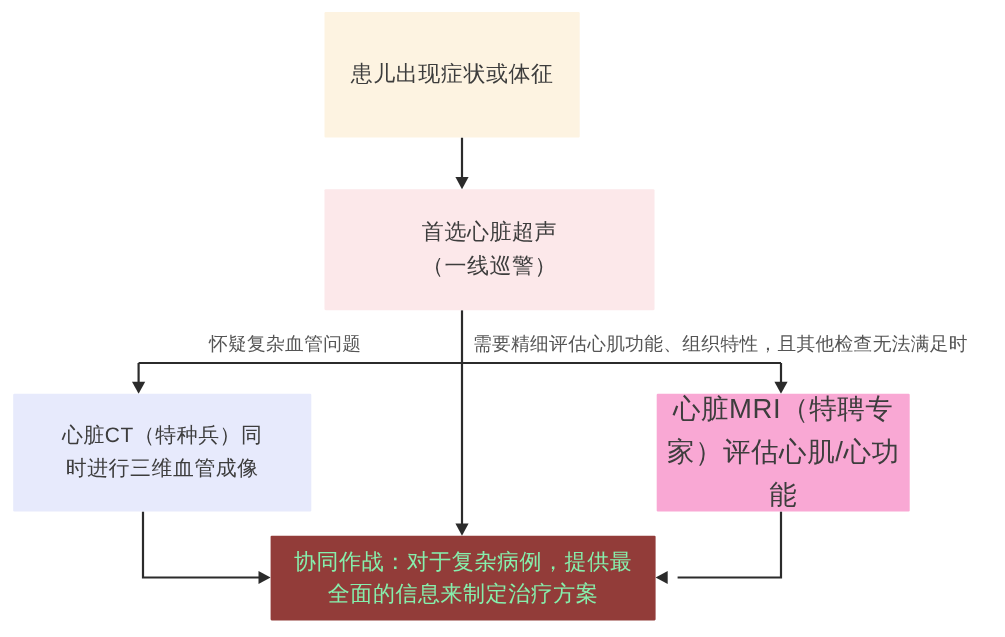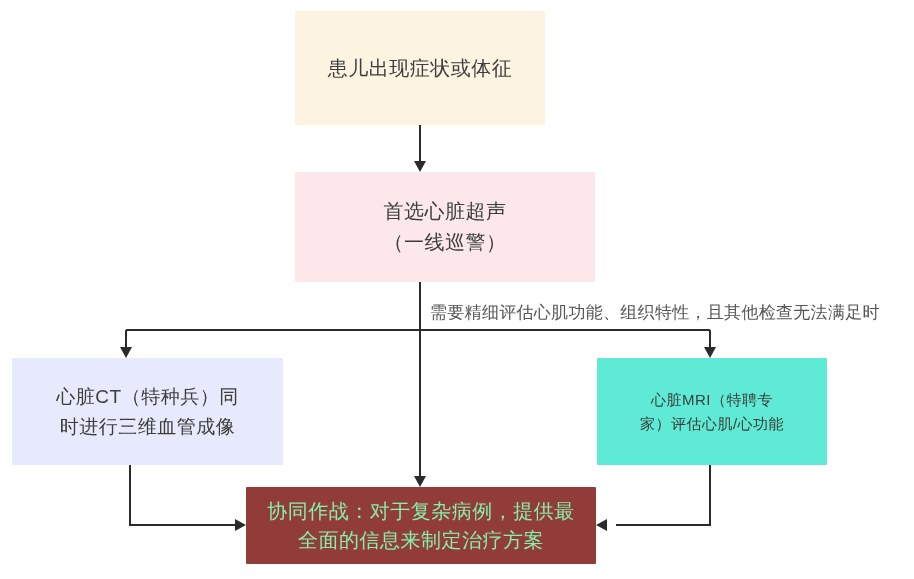--- a/index.html
+++ b/index.html
@@ -32,36 +32,36 @@
     box-sizing: border-box;
     white-space: pre-line;
     color: #3d3d3d;
     font-size: 20px;
     line-height: 1.55;
     font-weight: 500;
     letter-spacing: 0.5px;
     border-radius: 1px;
   }
   .node-symptoms {
-    left: 295px; top: 11px; width: 250px; height: 114px;
+    left: 295px; top: 11px; width: 232px; height: 114px;
     background: #fdf3e1;
   }
   .node-ultrasound {
     left: 295px; top: 172px; width: 300px; height: 110px;
     background: #fce8ea;
   }
   .node-ct {
     left: 12px; top: 358px; width: 271px; height: 107px;
     background: #e7eafc;
     font-size: 19px;
   }
   .node-mri {
     left: 597px; top: 358px; width: 230px; height: 107px;
-    background: #5eead4;
-    font-size: 15px;
+    background: #f9a8d4;
+    font-size: 25px;
     text-align: center;
   }
   .node-joint {
     left: 246px; top: 487px; width: 350px; height: 77px;
     background: #923c39;
     color: #86efac;
     font-size: 20px;
     line-height: 1.45;
   }
   .edge-label {
@@ -101,20 +101,21 @@
       <path d="M246 525 L235 519 L235 531 Z"></path>
       <path d="M596 525 L607 519 L607 531 Z"></path>
     </g>
   </svg>
 
   <div class="node node-symptoms">患儿出现症状或体征</div>
 
   <div class="node node-ultrasound">首选心脏超声
 （一线巡警）</div>
 
+  <div class="edge-label edge-label-left">怀疑复杂血管问题</div>
 
   <div class="edge-label edge-label-right">需要精细评估心肌功能、组织特性，且其他检查无法满足时</div>
 
   <div class="node node-ct">心脏CT（特种兵）同
 时进行三维血管成像</div>
 
   <div class="node node-mri">心脏MRI（特聘专
 家）评估心肌/心功能</div>
 
   <div class="node node-joint">协同作战：对于复杂病例，提供最

